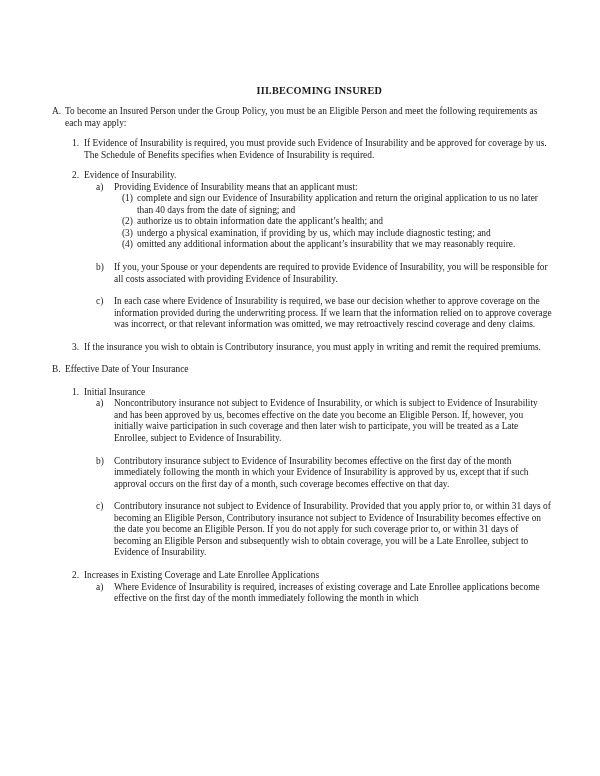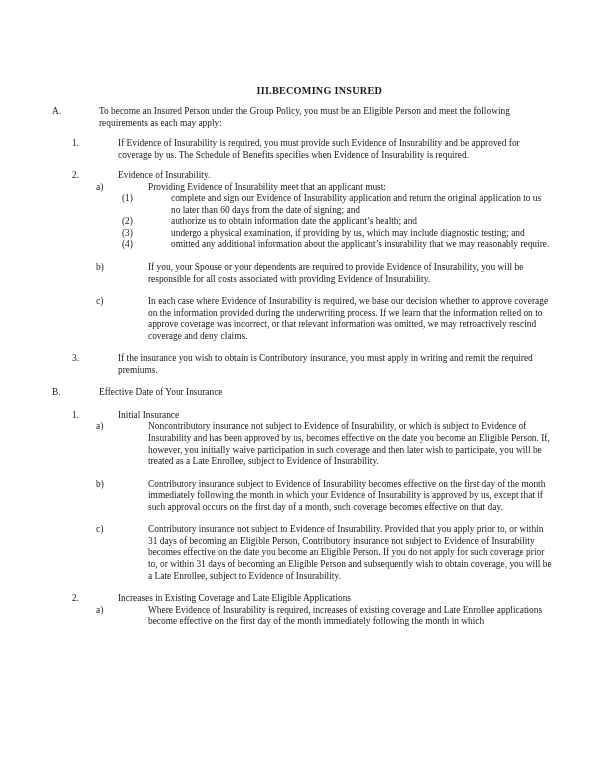--- a/index.html
+++ b/index.html
@@ -50,21 +50,20 @@
   }
   .blk .marker {
     position: absolute;
     left: 0;
     top: 0;
     text-align: left;
     white-space: pre;
   }
   .blk .txt {
     display: block;
-    margin-left: 34px;
   }
   
   .lvl-alpha        { margin-left: 0px;  padding-left: 13px; }
   .lvl-alpha .marker{ width: 13px; }
   
   .lvl-num          { margin-left: 20px; padding-left: 12px; }
   .lvl-num .marker  { width: 12px; }
   
   .lvl-lower        { margin-left: 44px; padding-left: 18px; }
   .lvl-lower .marker{ width: 18px; }
@@ -96,26 +95,26 @@
       <span class="txt">If Evidence of Insurability is required, you must provide such Evidence of Insurability and be approved for coverage by us. The Schedule of Benefits specifies when Evidence of Insurability is required.</span>
     </div>
 
     <div class="blk lvl-num gap-sm">
       <span class="marker">2.</span>
       <span class="txt">Evidence of Insurability.</span>
     </div>
 
     <div class="blk lvl-lower gap-xs">
       <span class="marker">a)</span>
-      <span class="txt"><span>Providing </span><b class="strong">Evidence of Insurability</b><span> meet that an applicant must:</span></span>
+      <span class="txt"><span>Providing </span><b class="strong">Evidence of Insurability</b><span> means that an applicant must:</span></span>
     </div>
 
     <div class="blk lvl-paren gap-xs">
       <span class="marker">(1)</span>
-      <span class="txt">complete and sign our Evidence of Insurability application and return the original application to us no later than 60 days from the date of signing; and</span>
+      <span class="txt">complete and sign our Evidence of Insurability application and return the original application to us no later than 40 days from the date of signing; and</span>
     </div>
 
     <div class="blk lvl-paren gap-xs">
       <span class="marker">(2)</span>
       <span class="txt">authorize us to obtain information date the applicant’s health; and</span>
     </div>
 
     <div class="blk lvl-paren gap-xs">
       <span class="marker">(3)</span>
       <span class="txt">undergo a physical examination, if providing by us, which may include diagnostic testing; and</span>
@@ -161,21 +160,21 @@
       <span class="txt">Contributory insurance subject to Evidence of Insurability becomes effective on the first day of the month immediately following the month in which your Evidence of Insurability is approved by us, except that if such approval occurs on the first day of a month, such coverage becomes effective on that day.</span>
     </div>
 
     <div class="blk lvl-lower gap-lg">
       <span class="marker">c)</span>
       <span class="txt">Contributory insurance not subject to Evidence of Insurability. Provided that you apply prior to, or within 31 days of becoming an Eligible Person, Contributory insurance not subject to Evidence of Insurability becomes effective on the date you become an Eligible Person. If you do not apply for such coverage prior to, or within 31 days of becoming an Eligible Person and subsequently wish to obtain coverage, you will be a Late Enrollee, subject to Evidence of Insurability.</span>
     </div>
 
     <div class="blk lvl-num gap-lg">
       <span class="marker">2.</span>
-      <span class="txt">Increases in Existing Coverage and Late Eligible Applications</span>
+      <span class="txt">Increases in Existing Coverage and Late Enrollee Applications</span>
     </div>
 
     <div class="blk lvl-lower gap-xs">
       <span class="marker">a)</span>
       <span class="txt">Where Evidence of Insurability is required, increases of existing coverage and Late Enrollee applications become effective on the first day of the month immediately following the month in which</span>
     </div>
 
   </div>
 </div>
 

